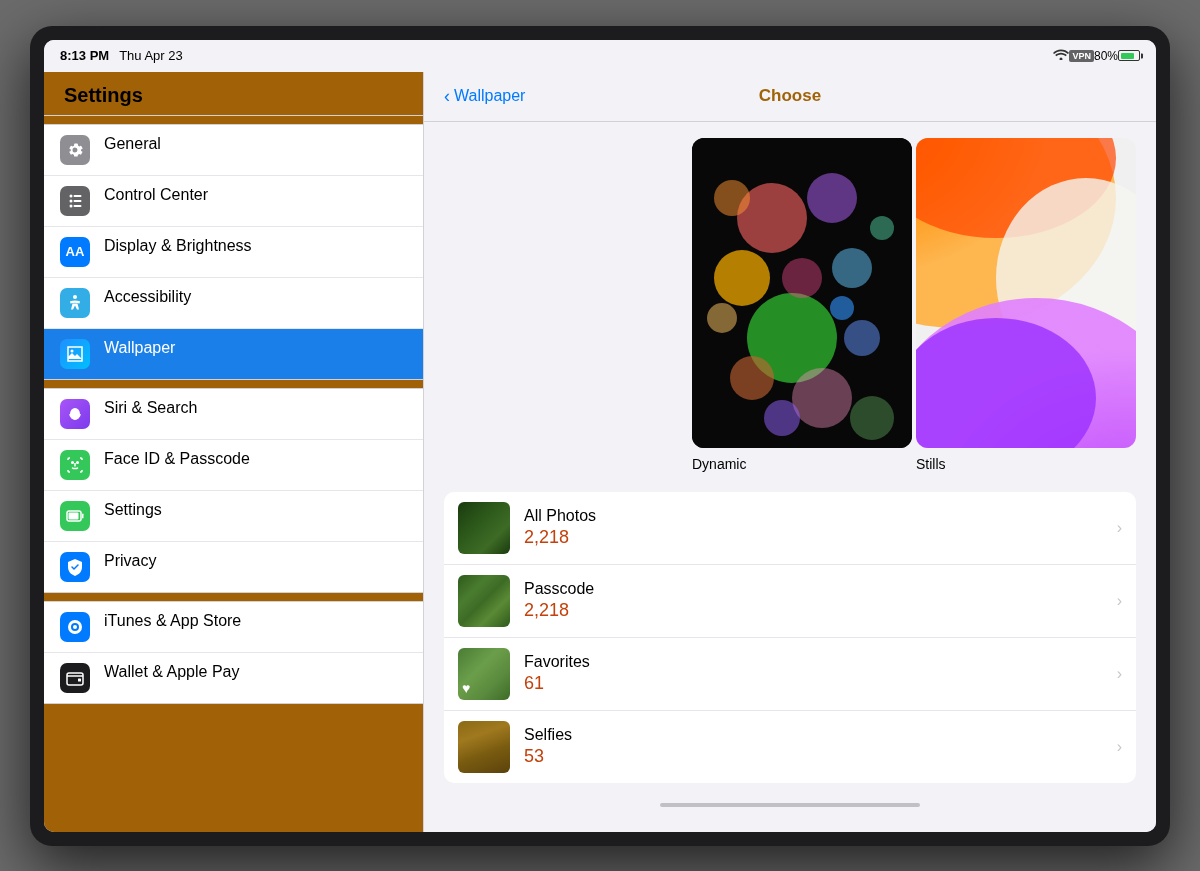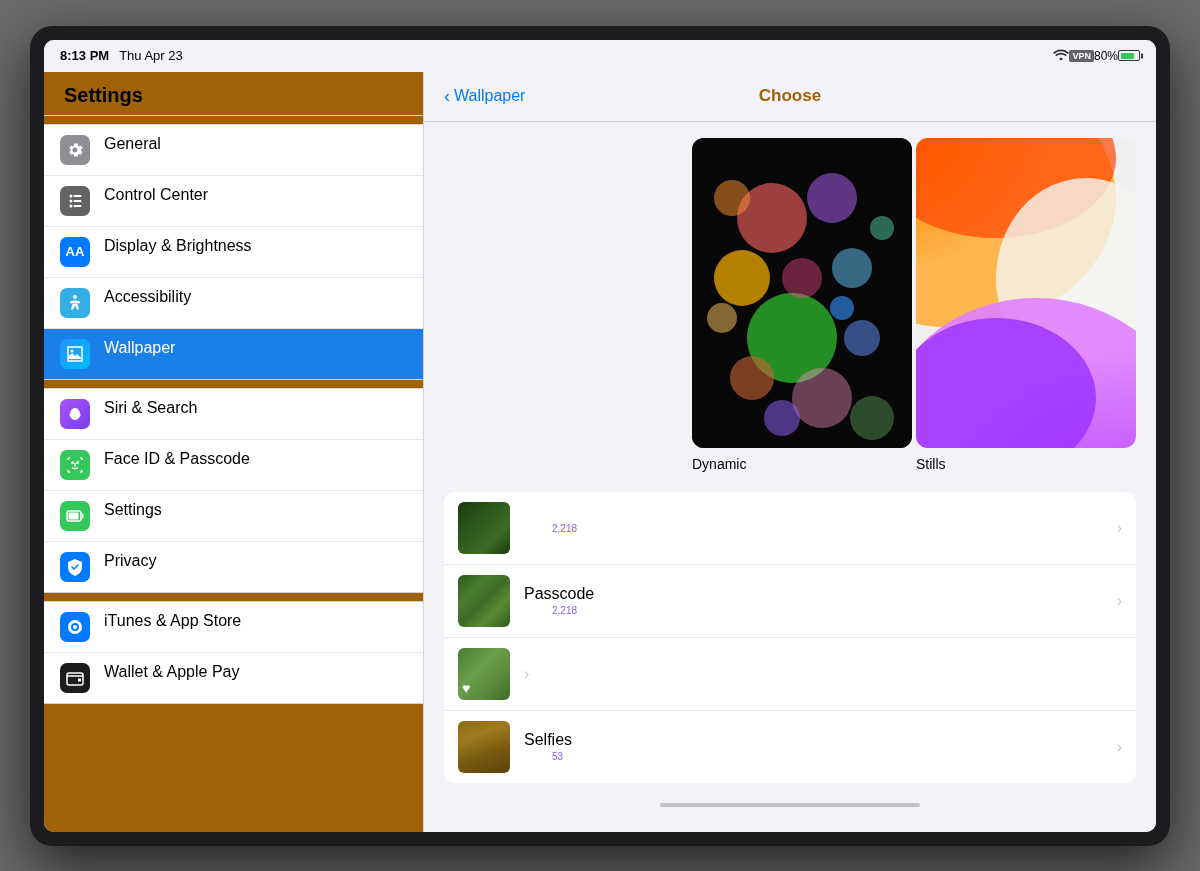--- a/index.html
+++ b/index.html
@@ -251,24 +251,23 @@
     }
     .album-info {
       flex: 1;
     }
     .album-name {
       font-size: 16px;
       color: #000;
       font-weight: 400;
     }
     .album-count {
-      font-size: 10px;
-      color: #8b5cf6;
+      font-size: 18px;
+      color: #c2410c;
       margin-top: 2px;
-      margin-left: 28px;
     }
     .album-chevron {
       color: #c7c7cc;
       font-size: 16px;
     }
     
     .leaf-thumb {
       width: 100%;
       height: 100%;
       background: linear-gradient(135deg, #2d5a1b 0%, #4a7c2f 30%, #3d6b25 50%, #5a8a35 70%, #2d5a1b 100%);
@@ -531,20 +530,21 @@
             </div>
           </div>
 
           <div class="album-list">
 
             <div class="album-item">
               <div class="album-thumb">
                 <div class="leaf-thumb-dark" style="width:100%;height:100%;"></div>
               </div>
               <div class="album-info">
+                <div class="album-name">All Photos</div>
                 <div class="album-count">2,218</div>
               </div>
               <span class="album-chevron">›</span>
             </div>
 
             <div class="album-item">
               <div class="album-thumb">
                 <div class="leaf-thumb" style="width:100%;height:100%;"></div>
               </div>
               <div class="album-info">
@@ -553,20 +553,24 @@
               </div>
               <span class="album-chevron">›</span>
             </div>
 
             <div class="album-item">
               <div class="album-thumb">
                 <div class="favorites-thumb">
                   <span class="favorites-heart">♥</span>
                 </div>
               </div>
+              <div class="album-info">
+                <div class="album-name">Favorites</div>
+                <div class="album-count">61</div>
+              </div>
               <span class="album-chevron">›</span>
             </div>
 
             <div class="album-item">
               <div class="album-thumb">
                 <div class="selfies-thumb" style="width:100%;height:100%;"></div>
               </div>
               <div class="album-info">
                 <div class="album-name">Selfies</div>
                 <div class="album-count">53</div>

